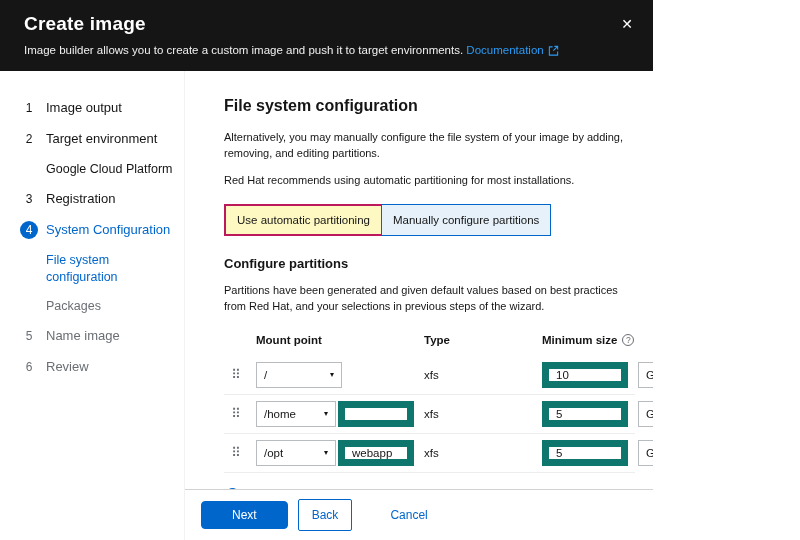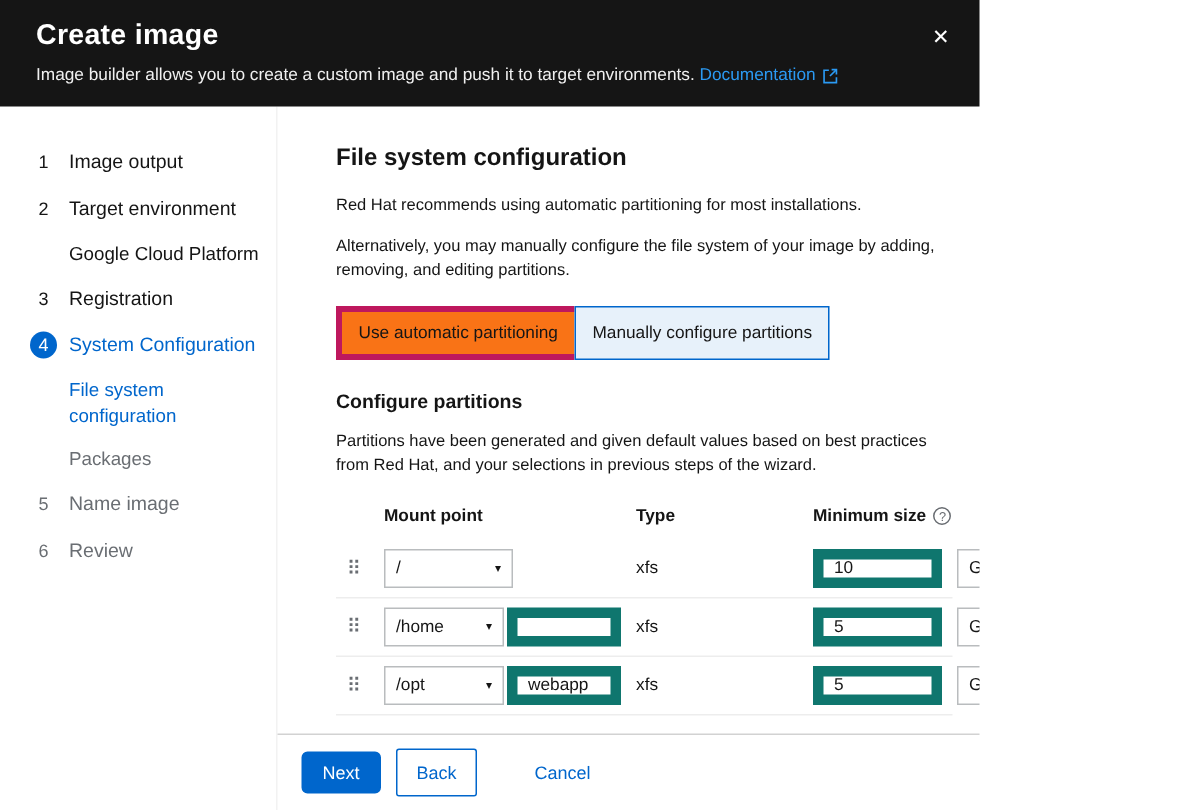--- a/index.html
+++ b/index.html
@@ -37,21 +37,21 @@
   .nav-sub.current .lbl { color: #0066cc; }
   .nav-sub.future { color: #6a6e73; }
 
   
   .main-col { flex: 1; display: flex; flex-direction: column; min-width: 0; }
   .main { flex: 1; padding: 26px 18px 0 39px; overflow: hidden; }
   .main h2 { font-size: 16px; font-weight: 700; margin-bottom: 15px; }
   .main p { font-size: 11px; line-height: 1.45; margin-bottom: 11px; }
 
   .toggle { display: inline-flex; margin: 4px 0 18px; }
-  .tbtn { font-size: 11.5px; padding: 8px 11px; border: 4px solid #be185d; background: #f97316;
+  .tbtn { font-size: 11.5px; padding: 8px 11px; border: 2px solid #be185d; background: #fef9c3;
           color: #151515; cursor: pointer; font-family: inherit; }
   .tbtn:first-child { border-right: none; }
   .tbtn.sel { background: #e7f1fa; border: 1px solid #0066cc; }
 
   .h3 { font-size: 13px; font-weight: 700; margin: 2px 0 12px; }
 
   
   .thead, .trow { display: grid; grid-template-columns: 24px 160px 110px 88px 96px 1fr;
                   column-gap: 8px; align-items: center; }
   .thead { font-size: 11.5px; font-weight: 700; padding: 8px 0 10px; }
@@ -77,21 +77,21 @@
            line-height: 13px; padding: 0; text-align: center; font-family: inherit; }
 
   .addp { display: inline-flex; align-items: center; gap: 7px; color: #0066cc; font-size: 11.5px;
           margin: 15px 0 0 2px; background: none; border: none; cursor: pointer; font-family: inherit; }
   .plus { width: 13px; height: 13px; border-radius: 50%; background: #0066cc; color: #fff;
           font-size: 10px; line-height: 13px; text-align: center; display: inline-block; }
 
   
   .footer { flex: 0 0 auto; border-top: 1px solid #d2d2d2; padding: 9px 16px; display: flex; align-items: center; }
   .btn-primary { background: #0066cc; color: #fff; border: 1px solid #0066cc; font-size: 12px;
-                 padding: 6px 13px; border-radius: 4px; cursor: pointer; font-family: inherit; }
+                 padding: 6px 30px; border-radius: 4px; cursor: pointer; font-family: inherit; }
   .btn-secondary { background: #fff; color: #0066cc; border: 1px solid #0066cc; font-size: 12px;
                    padding: 8px 13px; border-radius: 2px; margin-left: 10px; cursor: pointer; font-family: inherit; }
   .btn-link { background: none; border: none; color: #0066cc; font-size: 12px; margin-left: 38px;
               cursor: pointer; font-family: inherit; }
 </style>
 </head>
 <body>
 
 <div class="modal">
 
@@ -145,22 +145,22 @@
       </div>
       <div class="nav-item future">
         <span class="num">6</span>
         <span class="lbl">Review</span>
       </div>
     </nav>
 
     <div class="main-col">
       <div class="main">
         <h2>File system configuration</h2>
+        <p>Alternatively, you may manually configure the file system of your image by adding, removing, and editing partitions.</p>
         <p>Red Hat recommends using automatic partitioning for most installations.</p>
-        <p>Alternatively, you may manually configure the file system of your image by adding, removing, and editing partitions.</p>
 
         <div class="toggle">
           <button class="tbtn">Use automatic partitioning</button>
           <button class="tbtn sel">Manually configure partitions</button>
         </div>
 
         <div class="h3">Configure partitions</div>
         <p>Partitions have been generated and given default values based on best practices from Red Hat, and your selections in previous steps of the wizard.</p>
 
         <div class="tbl">

